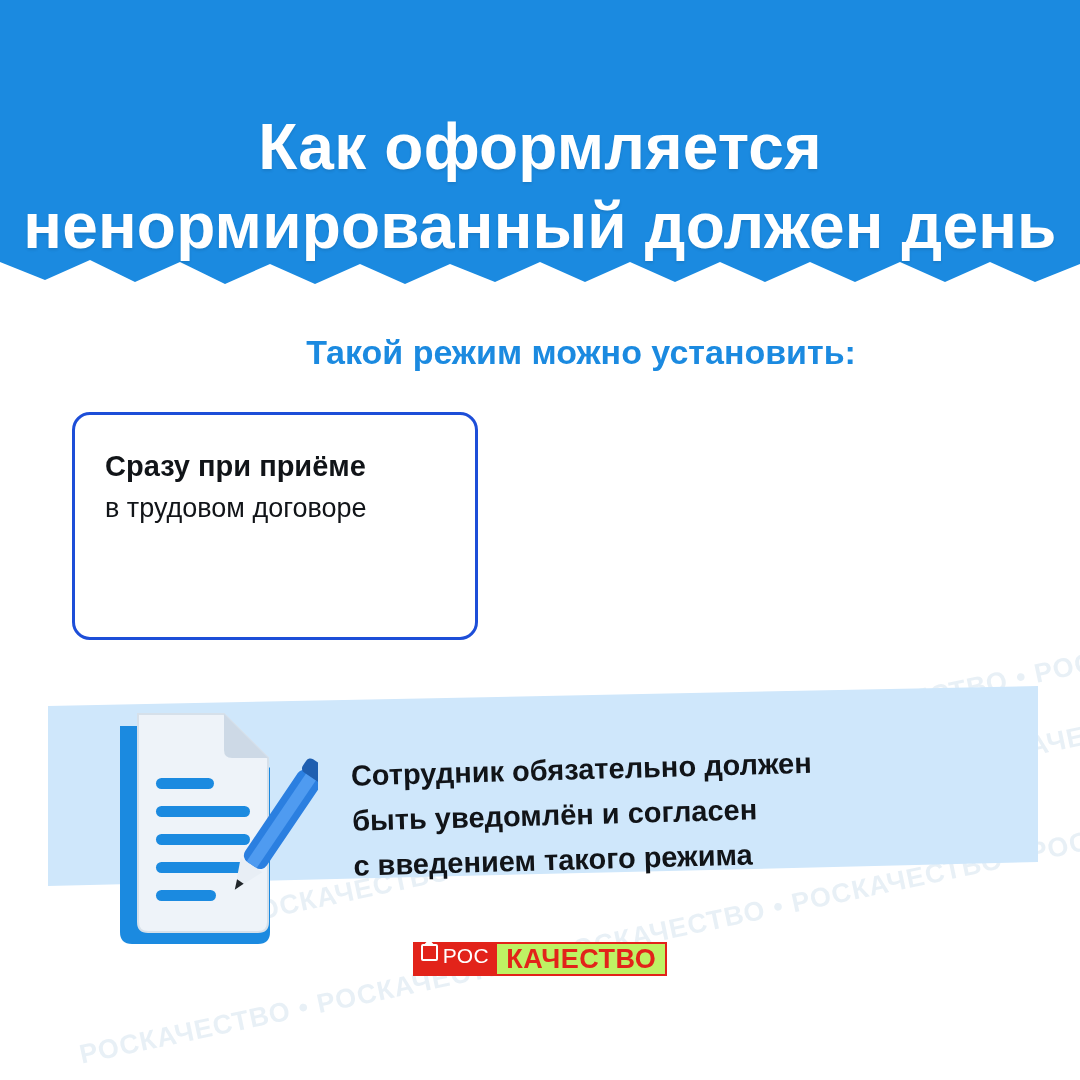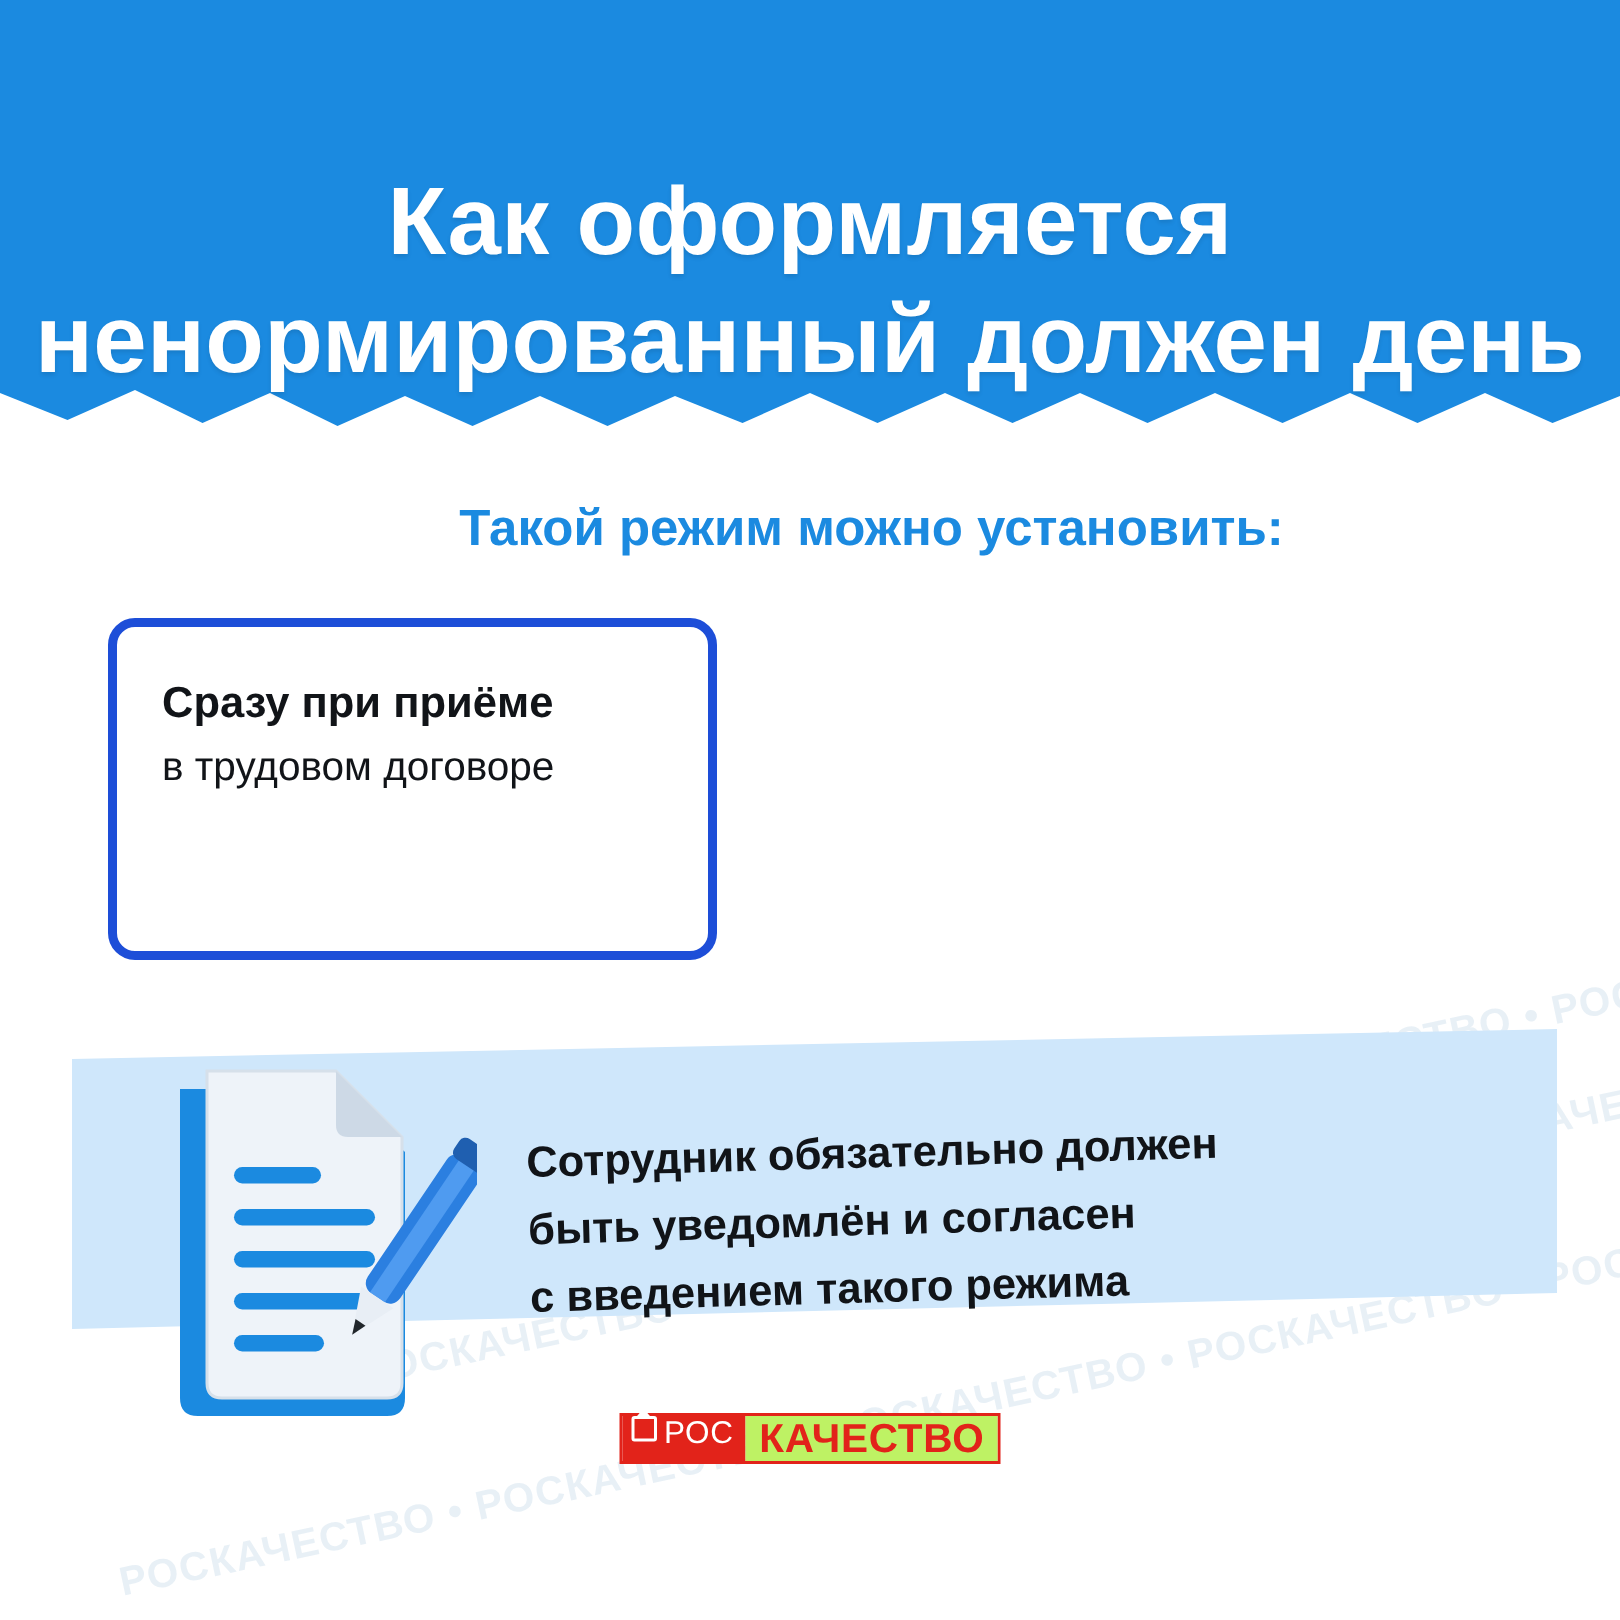--- a/index.html
+++ b/index.html
@@ -91,21 +91,21 @@
     position: absolute;
     top: 412px;
     left: 72px;
     width: 940px;
     display: flex;
     gap: 28px;
     z-index: 2;
   }
   .card {
     background: #ffffff;
-    border: 6px solid #1d4ed8;
+    border: 3px solid #1d4ed8;
     border-radius: 18px;
     padding: 34px 28px 26px 30px;
     box-sizing: border-box;
     height: 228px;
   }
   .card.left { width: 406px; }
   .card.right { width: 506px; }
   .card-title {
     font-weight: bold;
     font-size: 29px;

